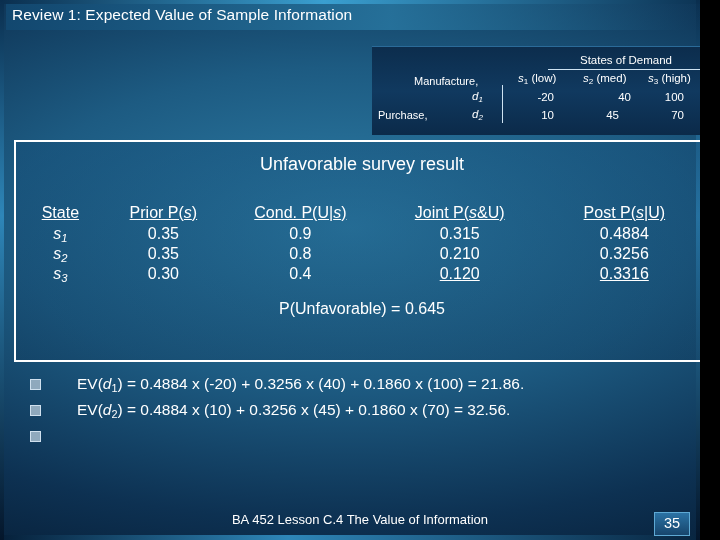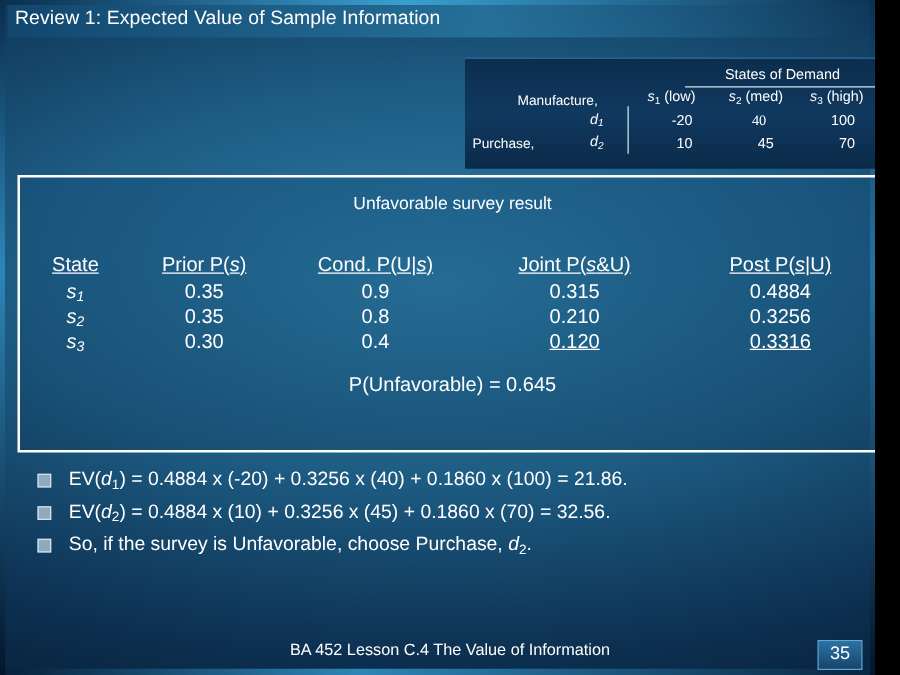--- a/index.html
+++ b/index.html
@@ -145,21 +145,21 @@
     height: 218px;
     border: 2px solid #ffffff;
     background: linear-gradient(to bottom, rgba(19,74,117,0.35), rgba(10,44,76,0.25));
   }
   .survey-heading {
     position: absolute;
     left: 0;
     top: 12px;
     width: 692px;
     text-align: center;
-    font-size: 14px;
+    font-size: 18px;
     color: #ffffff;
   }
 
   
   .prob-table {
     position: absolute;
     left: 4px;
     top: 62px;
     width: 684px;
     color: #ffffff;
@@ -205,20 +205,21 @@
     top: 374px;
     width: 670px;
     color: #ffffff;
   }
   .bullet-row {
     position: relative;
     display: flex;
     align-items: flex-start;
     margin-bottom: 6px;
     height: 20px;
+    gap: 22px;
   }
   .bullet-marker {
     width: 9px;
     height: 9px;
     background: #8fa9bd;
     border: 1px solid #cfe0ee;
     margin-right: 14px;
     margin-top: 5px;
     flex: 0 0 auto;
   }
@@ -275,21 +276,21 @@
     <div class="colhead ch3"><span class="ital" style="font-style:italic">s</span><sub>3</sub> (high)</div>
 
     <div class="rowlabel rl1">Manufacture,</div>
     <div class="rowlabel rl2">Purchase,</div>
     <div class="alt alt1">d<sub>1</sub></div>
     <div class="alt alt2">d<sub>2</sub></div>
 
     <div class="divider"></div>
 
     <div class="val" style="left:128px; top:44px;">-20</div>
-    <div class="val" style="left:187px; top:44px;font-family:Liberation Serif, serif;">40</div>
+    <div class="val" style="left:205px; top:44px;">40</div>
     <div class="val" style="left:258px; top:44px;">100</div>
 
     <div class="val" style="left:128px; top:62px;">10</div>
     <div class="val" style="left:193px; top:62px;">45</div>
     <div class="val" style="left:258px; top:62px;">70</div>
   </div>
 
   <div class="main-box">
     <div class="survey-heading">Unfavorable survey result</div>
 
@@ -338,19 +339,18 @@
     <div class="bullet-row">
       <span class="bullet-marker"></span>
       <span class="bullet-text">EV(<span class="ital">d</span><sub>1</sub>) = 0.4884 x (-20) + 0.3256 x (40) + 0.1860 x (100) = 21.86.</span>
     </div>
     <div class="bullet-row">
       <span class="bullet-marker"></span>
       <span class="bullet-text">EV(<span class="ital">d</span><sub>2</sub>) = 0.4884 x (10) + 0.3256 x (45) + 0.1860 x (70) = 32.56.</span>
     </div>
     <div class="bullet-row">
       <span class="bullet-marker"></span>
-      <span class="bullet-text">So, if the survey is Unfavorable, choose Purchase, <span class="ital">d</span><sub>2</sub>.</span>
     </div>
   </div>
 
   <div class="footer">BA 452  Lesson C.4 The Value of Information</div>
   <div class="pagenum">35</div>
 </div>
 
 </body></html>

